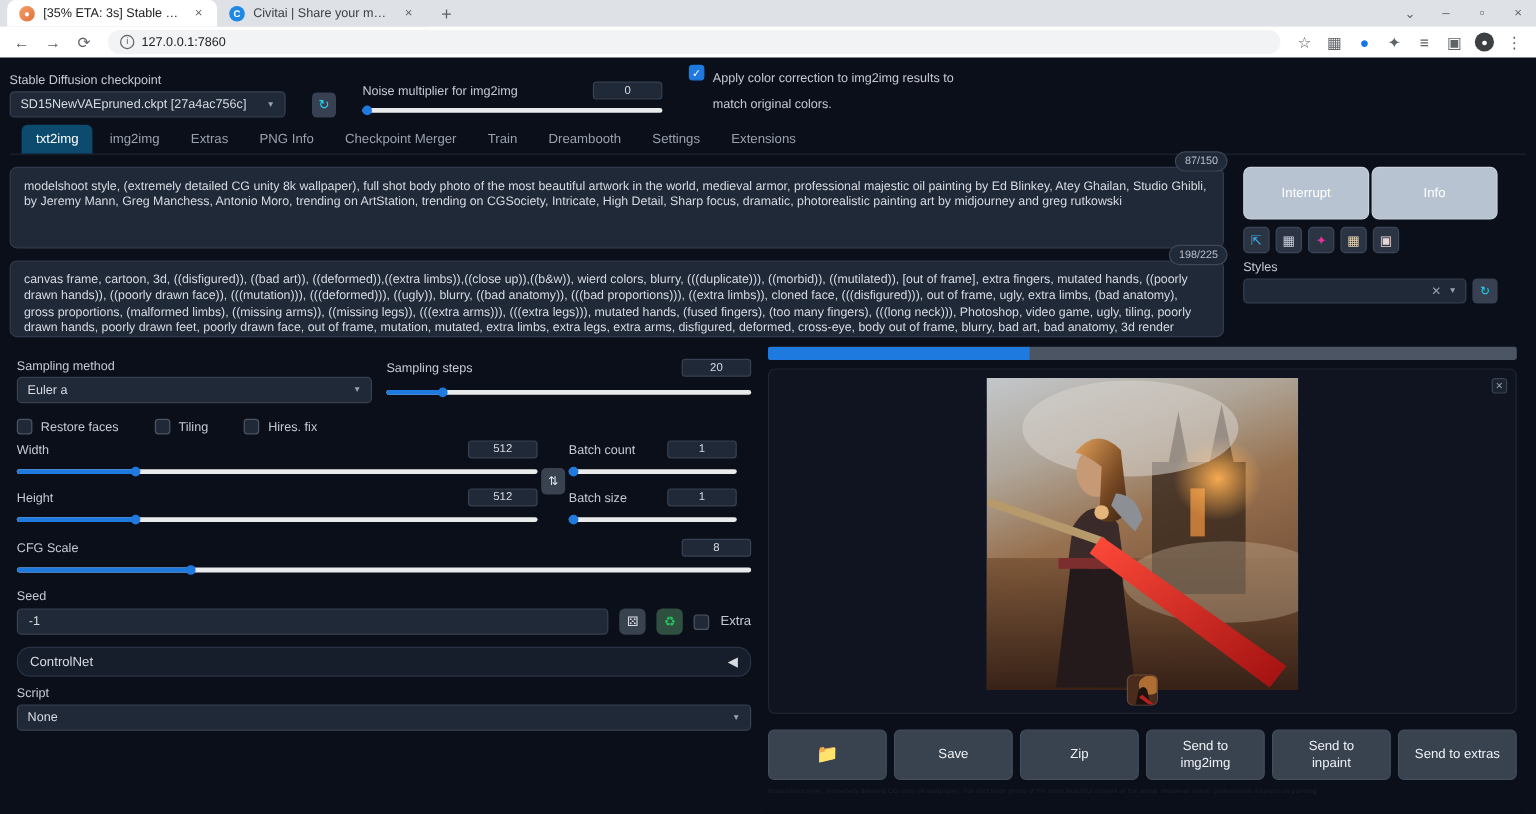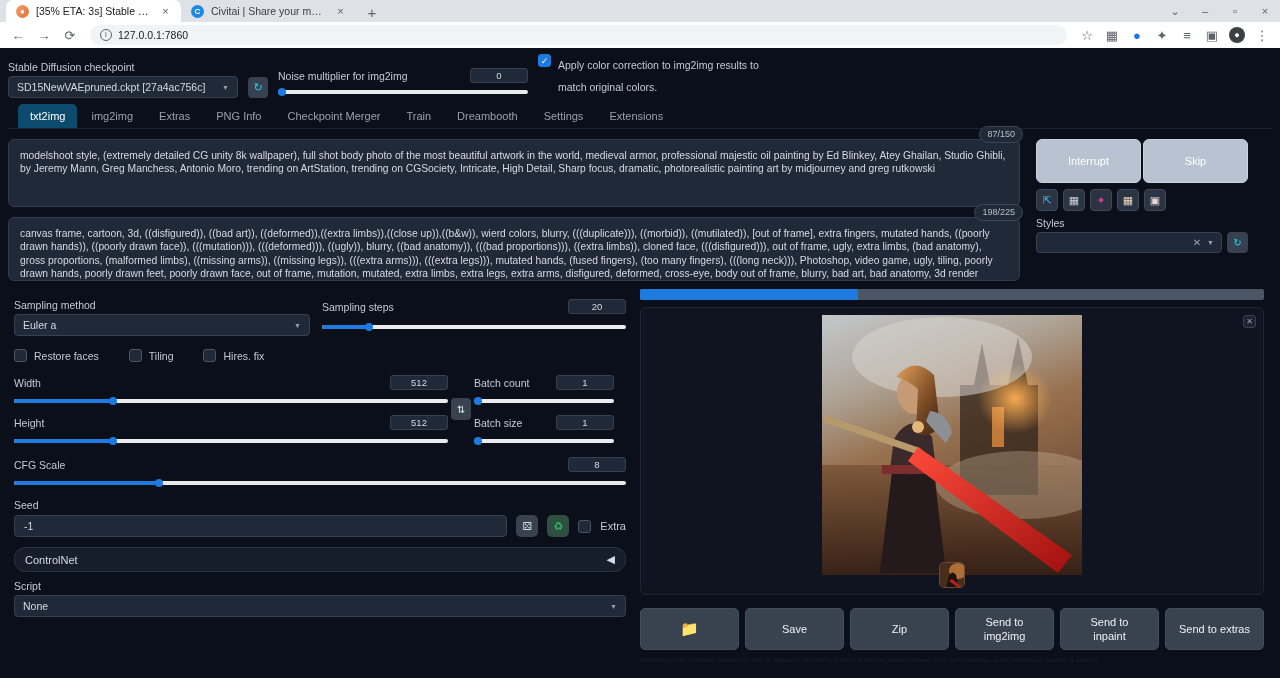--- a/index.html
+++ b/index.html
@@ -80,21 +80,21 @@
 
   
   .app {
     width: 1280px; height: 630px; background: #0b0f19;
     color: #c5c9d3; font-size: 11px; position: relative;
     padding: 6px 8px 0 8px;
   }
   .lbl { font-size: 10.5px; color: #c5c9d3; margin-bottom: 3px; display:block; }
 
   
-  .topbar { display: flex; align-items: flex-end; gap: 10px; height: 44px; }
+  .topbar { display: flex; align-items: flex-end; gap: 22px; height: 44px; }
   .ckpt-wrap { width: 230px; }
   .select {
     height: 22px; background: #1f2937; border: 1px solid #374151;
     border-radius: 4px; display: flex; align-items: center;
     padding: 0 8px; font-size: 10.5px; color: #d7dae2;
     justify-content: space-between;
   }
   .caret { font-size: 7px; color: #9aa1ae; }
   .refresh-btn {
     width: 20px; height: 21px; background: #374151; border-radius: 4px;
@@ -195,21 +195,21 @@
 
   
   .panel { padding: 0 6px; }
   .two { display: flex; gap: 12px; margin-top: 10px; }
   .samp-left { width: 296px; }
   .samp-right { flex: 1; }
   .sl-head { display: flex; justify-content: space-between; align-items: center; }
   .chk-row { display: flex; gap: 30px; margin-top: 13px; align-items: center; }
   .chk { display: flex; gap: 7px; align-items: center; font-size: 10.5px; }
 
-  .dims { display: flex; gap: 3px; margin-top: 13px; align-items: flex-start; }
+  .dims { display: flex; gap: 3px; margin-top: 5px; align-items: flex-start; }
   .dims-left { width: 434px; }
   .swap-btn {
     width: 20px; height: 22px; background: #39424f; border-radius: 4px;
     display: flex; align-items: center; justify-content: center;
     color: #e5e7eb; font-size: 10px; margin-top: 23px;
   }
   .dims-right { width: 140px; }
   .field { margin-bottom: 8px; }
 
   .seed-row { display: flex; gap: 9px; align-items: center; margin-top: 4px; }
@@ -384,21 +384,21 @@
       </div>
       <div class="ta neg">
         <span>canvas frame, cartoon, 3d, ((disfigured)), ((bad art)), ((deformed)),((extra limbs)),((close up)),((b&amp;w)), wierd colors, blurry, (((duplicate))), ((morbid)), ((mutilated)), [out of frame], extra fingers, mutated hands, ((poorly drawn hands)), ((poorly drawn face)), (((mutation))), (((deformed))), ((ugly)), blurry, ((bad anatomy)), (((bad proportions))), ((extra limbs)), cloned face, (((disfigured))), out of frame, ugly, extra limbs, (bad anatomy), gross proportions, (malformed limbs), ((missing arms)), ((missing legs)), (((extra arms))), (((extra legs))), mutated hands, (fused fingers), (too many fingers), (((long neck))), Photoshop, video game, ugly, tiling, poorly drawn hands, poorly drawn feet, poorly drawn face, out of frame, mutation, mutated, extra limbs, extra legs, extra arms, disfigured, deformed, cross-eye, body out of frame, blurry, bad art, bad anatomy, 3d render</span>
         <span class="counter">198/225</span>
       </div>
     </div>
 
     <div class="actions">
       <div class="btn-row">
         <div class="big-btn">Interrupt</div>
-        <div class="big-btn">Skip</div>
+        <div class="big-btn">Info</div>
       </div>
       <div class="tool-row">
         <div class="tool-btn" style="color:#3bb7f5">⇱</div>
         <div class="tool-btn" style="color:#c9ced8">▦</div>
         <div class="tool-btn" style="color:#e0339b">✦</div>
         <div class="tool-btn" style="color:#e7d6b8">▦</div>
         <div class="tool-btn" style="color:#e7d6d6">▣</div>
       </div>
       <span class="lbl styles-lbl">Styles</span>
       <div class="styles-row">

